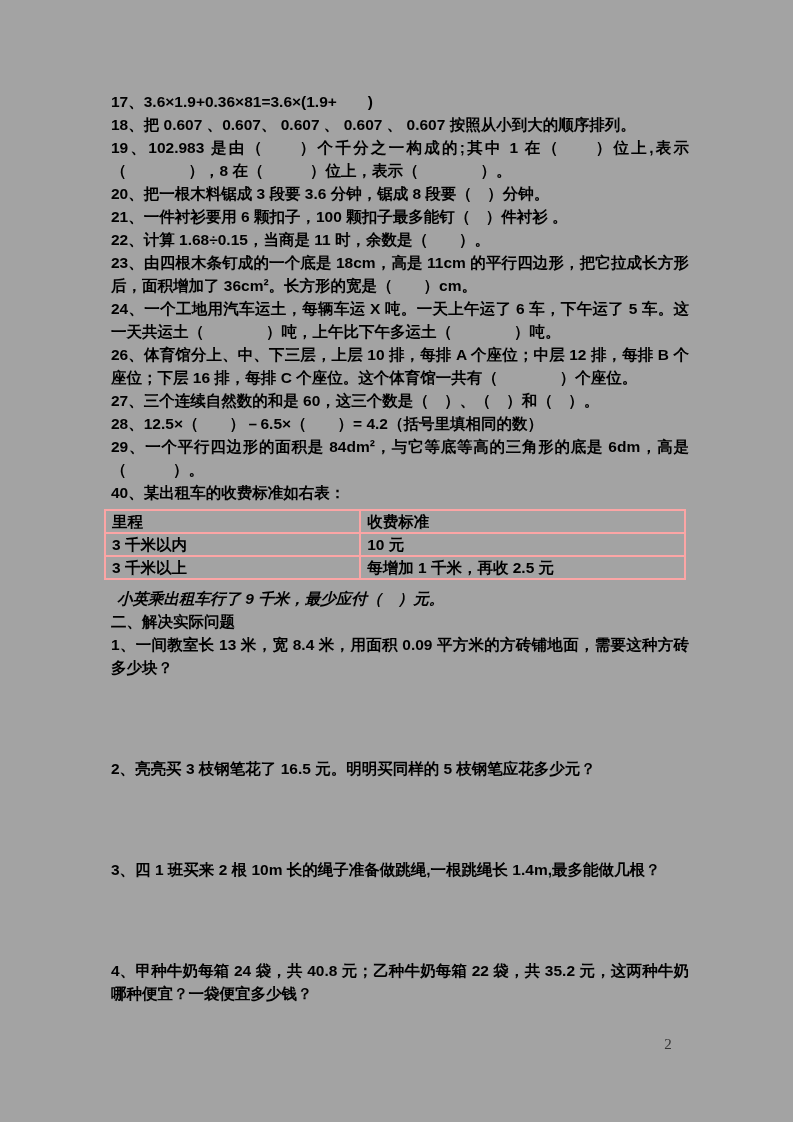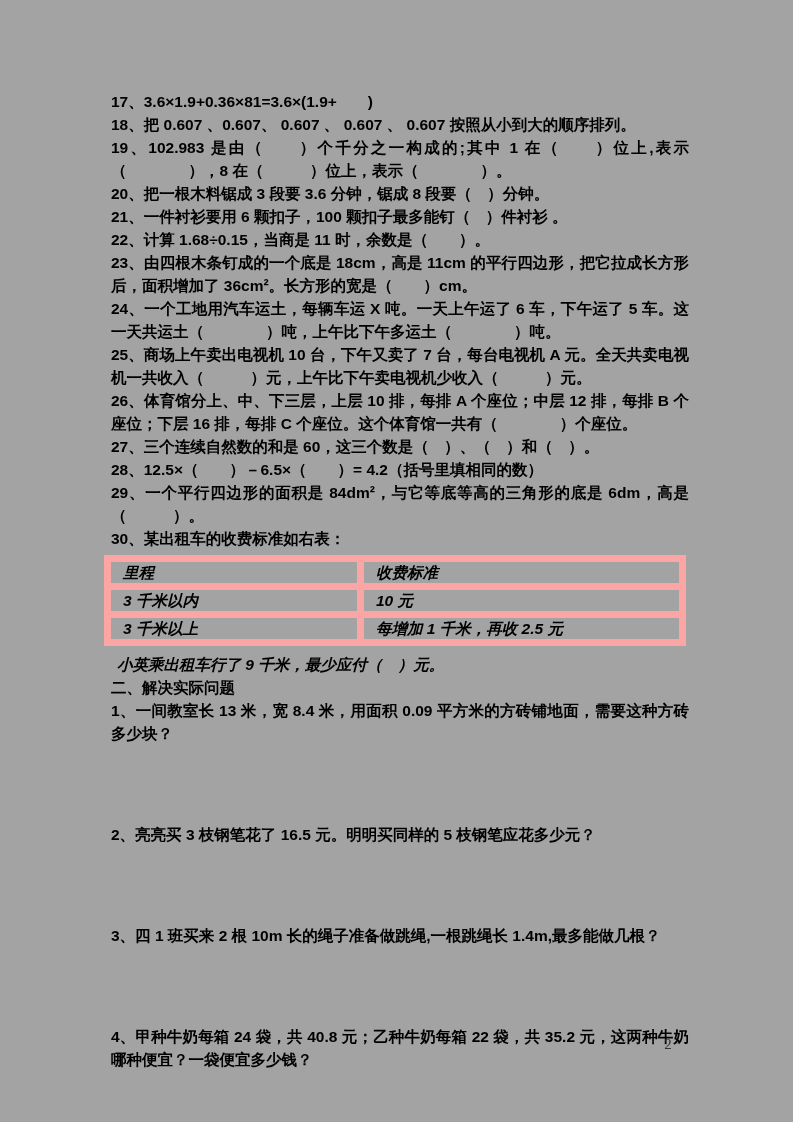--- a/index.html
+++ b/index.html
@@ -27,30 +27,29 @@
   }
   .q { margin: 0; }
   .taxi-table {
     border-collapse: collapse;
     width: 582px;
     margin-left: -7px;
     margin-top: 5px;
     table-layout: fixed;
   }
   .taxi-table td, .taxi-table th {
-    border: 7px solid #fca5a5;
+    border: 2px solid #fca5a5;
     font-weight: bold;
     font-size: 15.5px;
     text-align: left;
     height: 23px;
-    padding: 0 12px;
+    padding: 0 6px;
     line-height: 21px;
     overflow: hidden;
     white-space: nowrap;
-    font-style: italic;
   }
   .col-mileage { width: 44%; }
   .col-fee { width: 56%; }
   .note-after-table {
     margin-top: 7px;
     padding-left: 6px;
     font-style: italic;
   }
   .section-heading { margin: 0; }
   .problem-gap { margin-bottom: 78px; }
@@ -72,26 +71,25 @@
   <div class="content">
 
     <p class="q">17、3.6×1.9+0.36×81=3.6×(1.9+　　)</p>
     <p class="q">18、把 0.607 、0.607、 0.607 、 0.607 、 0.607 按照从小到大的顺序排列。</p>
     <p class="q">19、102.983 是由（　　）个千分之一构成的;其中 1 在（　　）位上,表示（　　　　），8 在（　　　）位上，表示（　　　　）。</p>
     <p class="q">20、把一根木料锯成 3 段要 3.6 分钟，锯成 8 段要（　）分钟。</p>
     <p class="q">21、一件衬衫要用 6 颗扣子，100 颗扣子最多能钉（　）件衬衫 。</p>
     <p class="q">22、计算 1.68÷0.15，当商是 11 时，余数是（　　）。</p>
     <p class="q">23、由四根木条钉成的一个底是 18cm，高是 11cm 的平行四边形，把它拉成长方形后，面积增加了 36cm²。长方形的宽是（　　）cm。</p>
     <p class="q">24、一个工地用汽车运土，每辆车运 X 吨。一天上午运了 6 车，下午运了 5 车。这一天共运土（　　　　）吨，上午比下午多运土（　　　　）吨。</p>
-    <p class="q">25、商场上午卖出电视机 10 台，下午又卖了 7 台，每台电视机 A 元。全天共卖电视机一共收入（　　　）元，上午比下午卖电视机少收入（　　　）元。</p>
     <p class="q">26、体育馆分上、中、下三层，上层 10 排，每排 A 个座位；中层 12 排，每排 B 个座位；下层 16 排，每排 C 个座位。这个体育馆一共有（　　　　）个座位。</p>
     <p class="q">27、三个连续自然数的和是 60，这三个数是（　）、（　）和（　）。</p>
     <p class="q">28、12.5×（　　）－6.5×（　　）= 4.2（括号里填相同的数）</p>
     <p class="q">29、一个平行四边形的面积是 84dm²，与它等底等高的三角形的底是 6dm，高是（　　　）。</p>
-    <p class="q">30、某出租车的收费标准如右表：</p>
+    <p class="q">40、某出租车的收费标准如右表：</p>
 
     <table class="taxi-table">
       <tbody>
         <tr>
           <td class="col-mileage">里程</td>
           <td class="col-fee">收费标准</td>
         </tr>
         <tr>
           <td>3 千米以内</td>
           <td>10 元</td>

